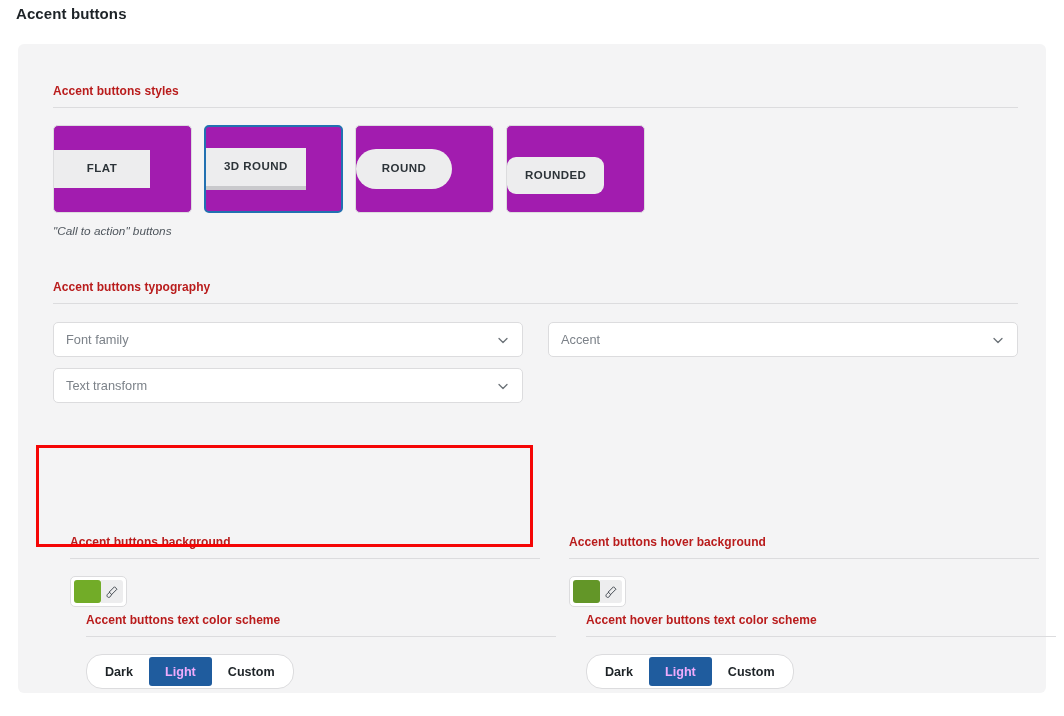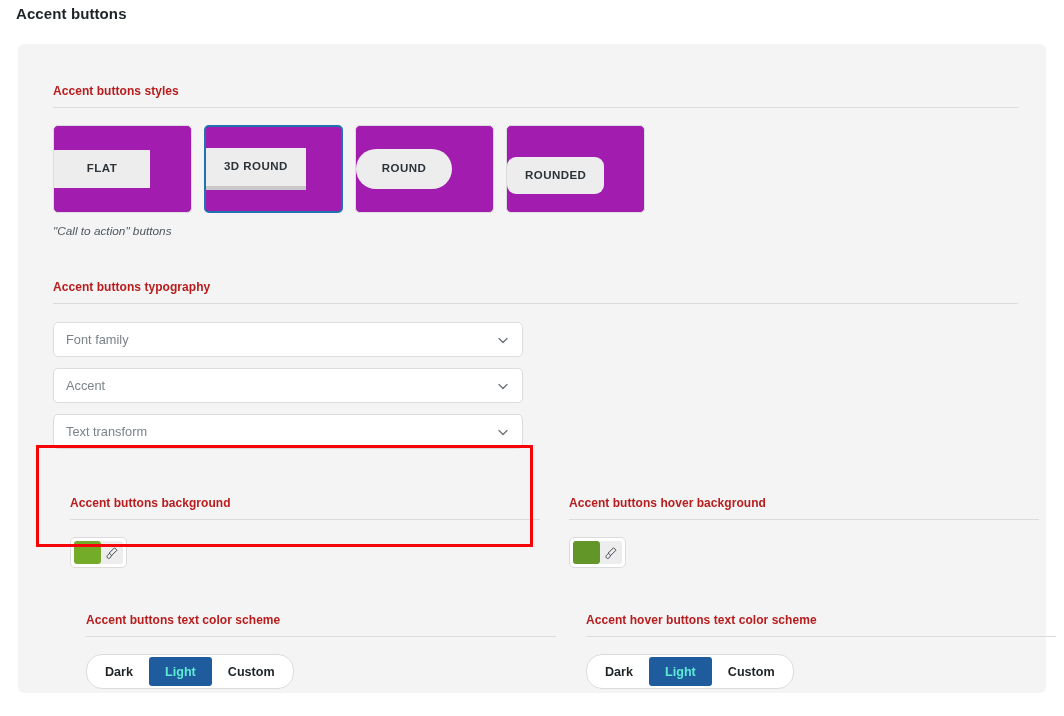--- a/index.html
+++ b/index.html
@@ -90,21 +90,20 @@
   }
 
   
   .typo-block { position: absolute; left: 35px; top: 236px; width: 965px; }
 
   .field-grid {
     display: flex;
     flex-wrap: wrap;
     gap: 11px 25px;
     margin-top: 18px;
-    flex-direction: column;
   }
   .select-field {
     position: relative;
     width: 470px;
     height: 35px;
     background: #ffffff;
     border: 1px solid #dcdcde;
     border-radius: 5px;
     display: flex;
     align-items: center;
@@ -119,21 +118,21 @@
     position: absolute;
     right: 12px;
     top: 50%;
     transform: translateY(-50%);
     width: 14px;
     height: 14px;
   }
   .chev svg { display: block; }
 
   
-  .color-block { position: absolute; width: 470px; }
+  .color-block { position: absolute; width: 470px; margin-top: 39px; }
   .color-bg-left  { left: 52px;  top: 452px; }
   .color-bg-right { left: 551px; top: 452px; }
 
   .swatch-row { display: flex; margin-top: 17px; }
 
   .picker {
     display: flex;
     align-items: center;
     background: #ffffff;
     border: 1px solid #dcdcde;
@@ -179,21 +178,21 @@
     color: #1d2327;
     padding: 0 16px;
     display: flex;
     align-items: center;
     border-radius: 3px;
     cursor: pointer;
     white-space: nowrap;
   }
   .seg.active {
     background: #1f5c9e;
-    color: #5eead4;
+    color: #f0abfc;
   }
 
   
   .annot {
     position: absolute;
     left: 36px;
     top: 445px;
     width: 497px;
     height: 102px;
     border: 3px solid #f50505;

